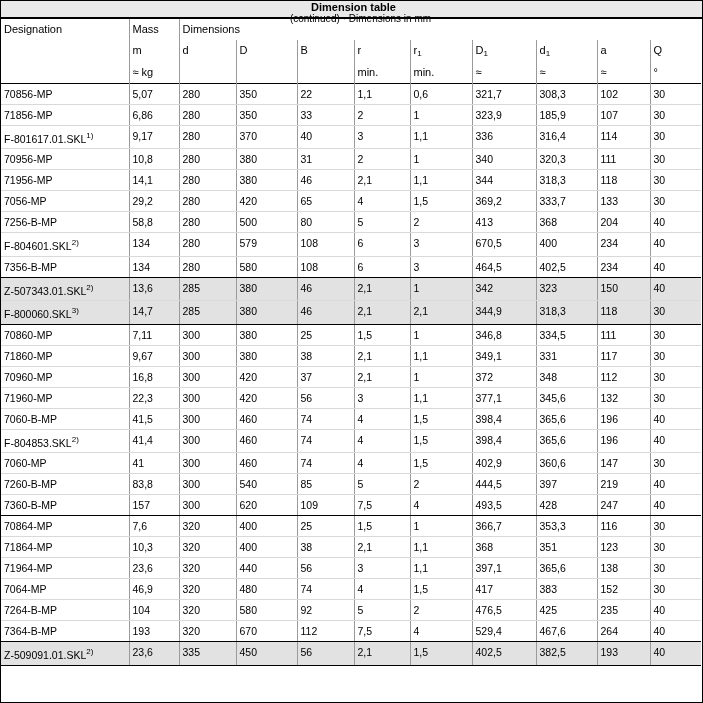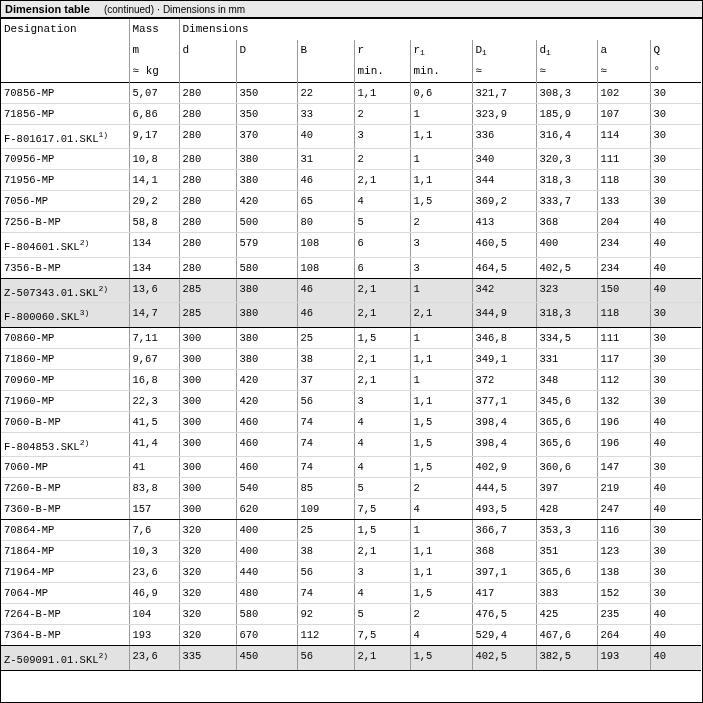--- a/index.html
+++ b/index.html
@@ -26,36 +26,37 @@
   
   .title-bar {
     height: 18px;
     background: #e9e9e9;
     border-bottom: 2px solid #000;
     display: flex;
     align-items: center;
     padding-left: 4px;
     box-sizing: border-box;
     font-family: "Liberation Sans", sans-serif;
+    flex-direction: column;
   }
   .title-main {
     font-weight: bold;
     font-size: 11px;
     letter-spacing: 0;
   }
   .title-sub {
     font-size: 10px;
     margin-left: 14px;
   }
   
   table.dim {
     border-collapse: collapse;
     width: 638px;
     table-layout: fixed;
-    font-family: Liberation Mono, monospace;
+    font-family: Liberation Sans, sans-serif;
     font-size: 10.5px;
   }
   table.dim td, table.dim th {
     border-right: 1px solid #9a9a9a;
     padding: 0 3px;
     text-align: left;
     vertical-align: top;
     font-weight: normal;
     box-sizing: border-box;
     white-space: nowrap;
@@ -270,21 +271,21 @@
           <td>40</td>
         </tr>
         <tr class="data">
           <td class="desig">F-804601.SKL<span class="sup">2)</span></td>
           <td class="mass">134</td>
           <td class="dval-bold">280</td>
           <td>579</td>
           <td>108</td>
           <td>6</td>
           <td>3</td>
-          <td>460,5</td>
+          <td>670,5</td>
           <td>400</td>
           <td>234</td>
           <td>40</td>
         </tr>
         <tr class="data blockend">
           <td class="desig">7356-B-MP</td>
           <td class="mass">134</td>
           <td class="dval-bold">280</td>
           <td>580</td>
           <td>108</td>

